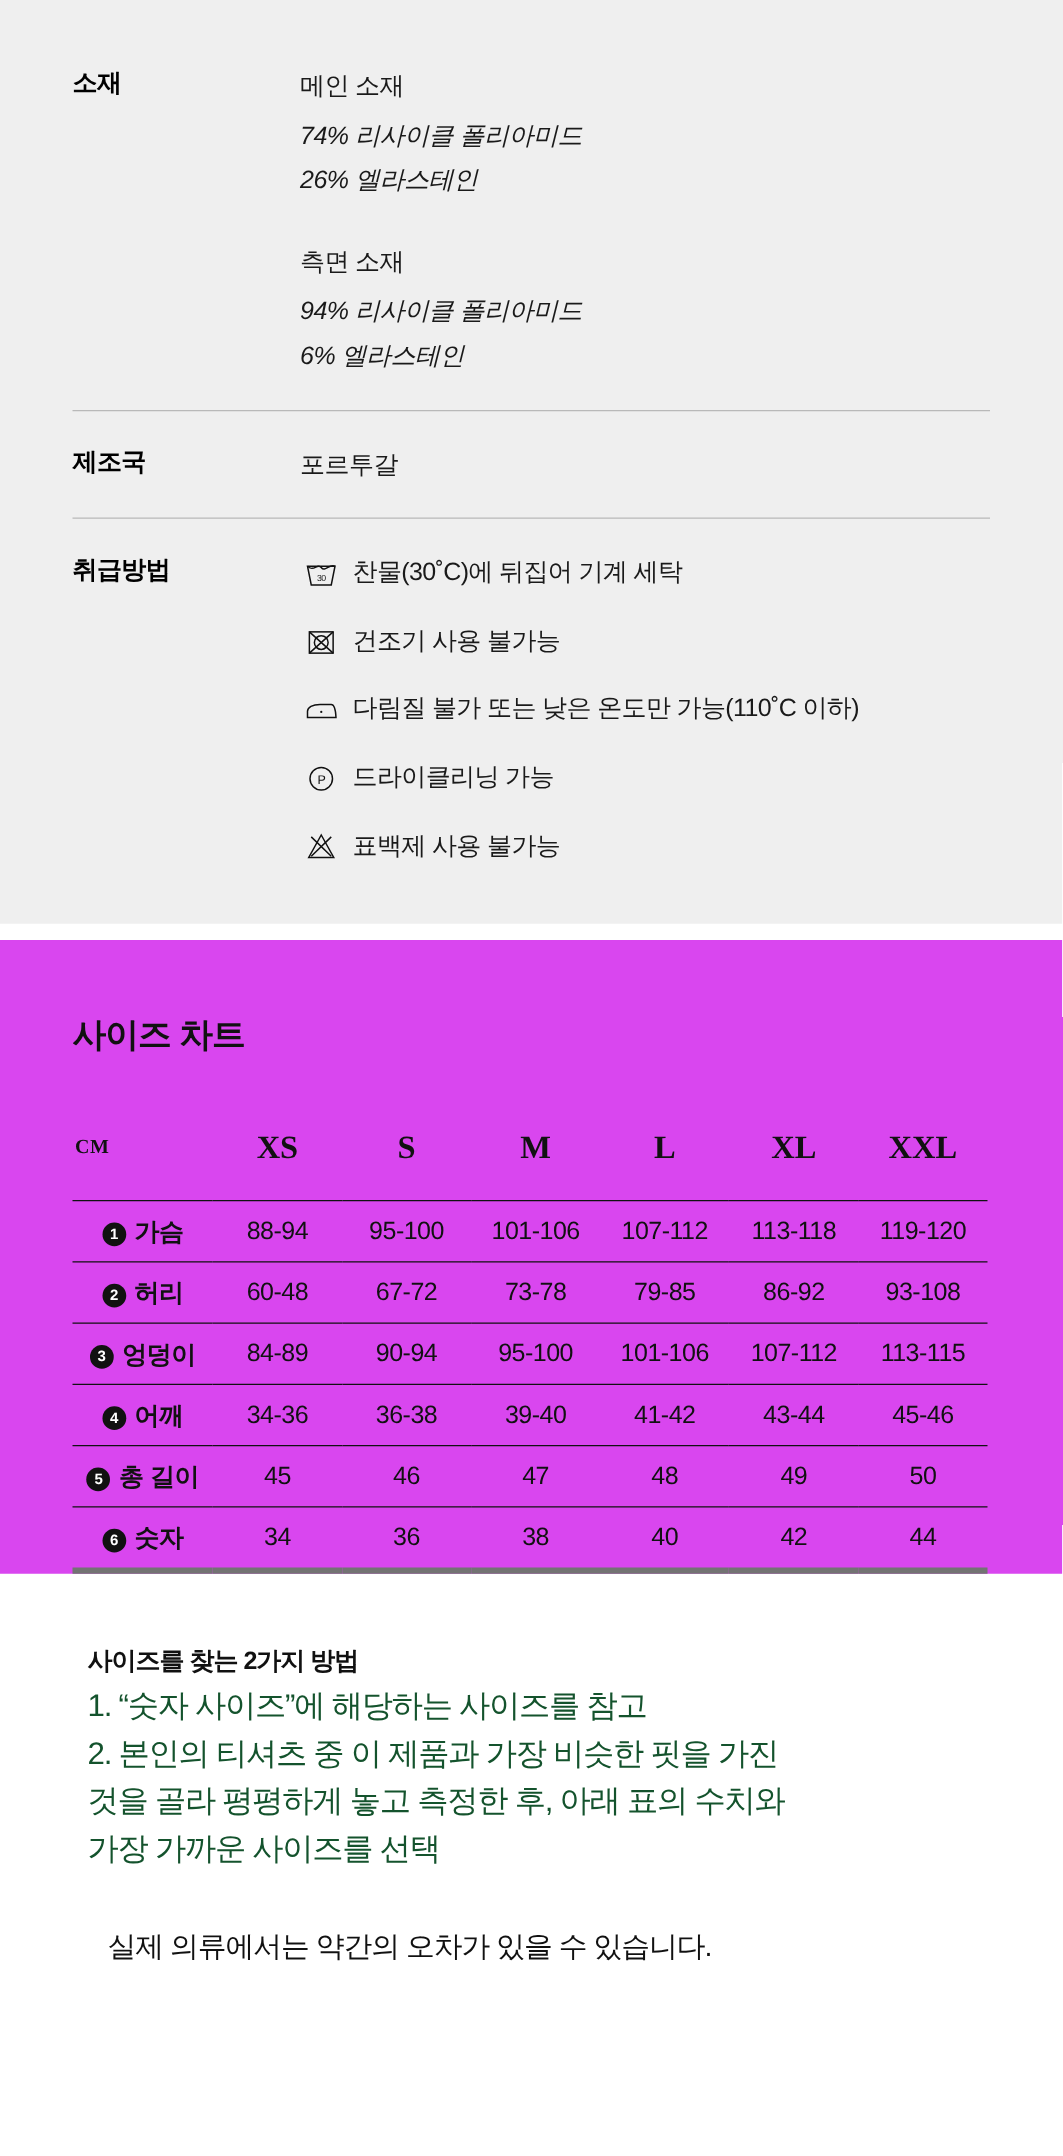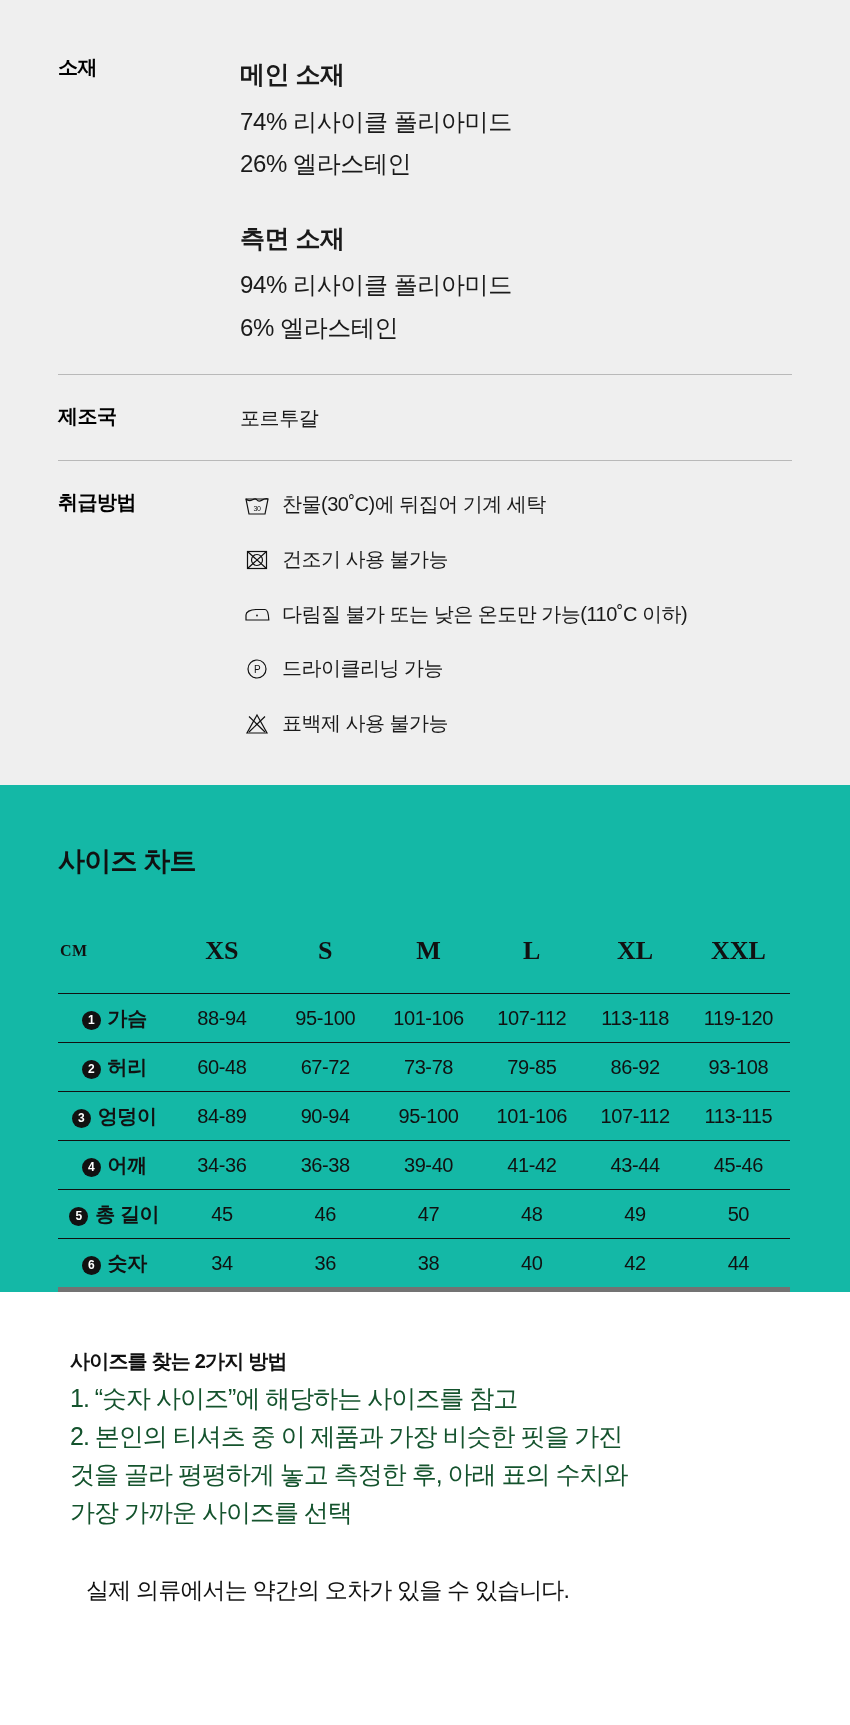--- a/index.html
+++ b/index.html
@@ -49,26 +49,26 @@
   .spec-body {
     flex: 1 1 auto;
     font-size: 20px;
     line-height: 1.78;
     letter-spacing: -0.4px;
     color: #1a1a1a;
   }
   .mat-group { margin-bottom: 30px; }
   .mat-group:last-child { margin-bottom: 0; }
   .mat-title {
-    font-weight: bold;
-    font-size: 25px;
+    font-weight: normal;
+    font-size: 20px;
     margin-bottom: 4px;
     letter-spacing: -0.5px;
   }
-  .mat-line { font-size: 24px; letter-spacing: -0.4px; }
+  .mat-line { font-size: 20px; letter-spacing: -0.4px; font-style: italic; }
 
   .care-list {
     list-style: none;
     margin: 0;
     padding: 0;
   }
   .care-item {
     display: flex;
     align-items: center;
     margin-bottom: 19px;
@@ -82,22 +82,23 @@
     height: 26px;
     margin-right: 8px;
     display: flex;
     align-items: center;
     justify-content: center;
   }
   .care-icon svg { display: block; }
 
   
   .size-section {
-    background: #14b8a6;
+    background: #d946ef;
     padding: 58px 58px 0 58px;
+    margin-top: 13px;
   }
   .size-title {
     font-size: 27px;
     font-weight: bold;
     letter-spacing: -0.8px;
     margin: 0 0 46px 0;
     color: #111111;
   }
   table.size-table {
     width: 732px;

